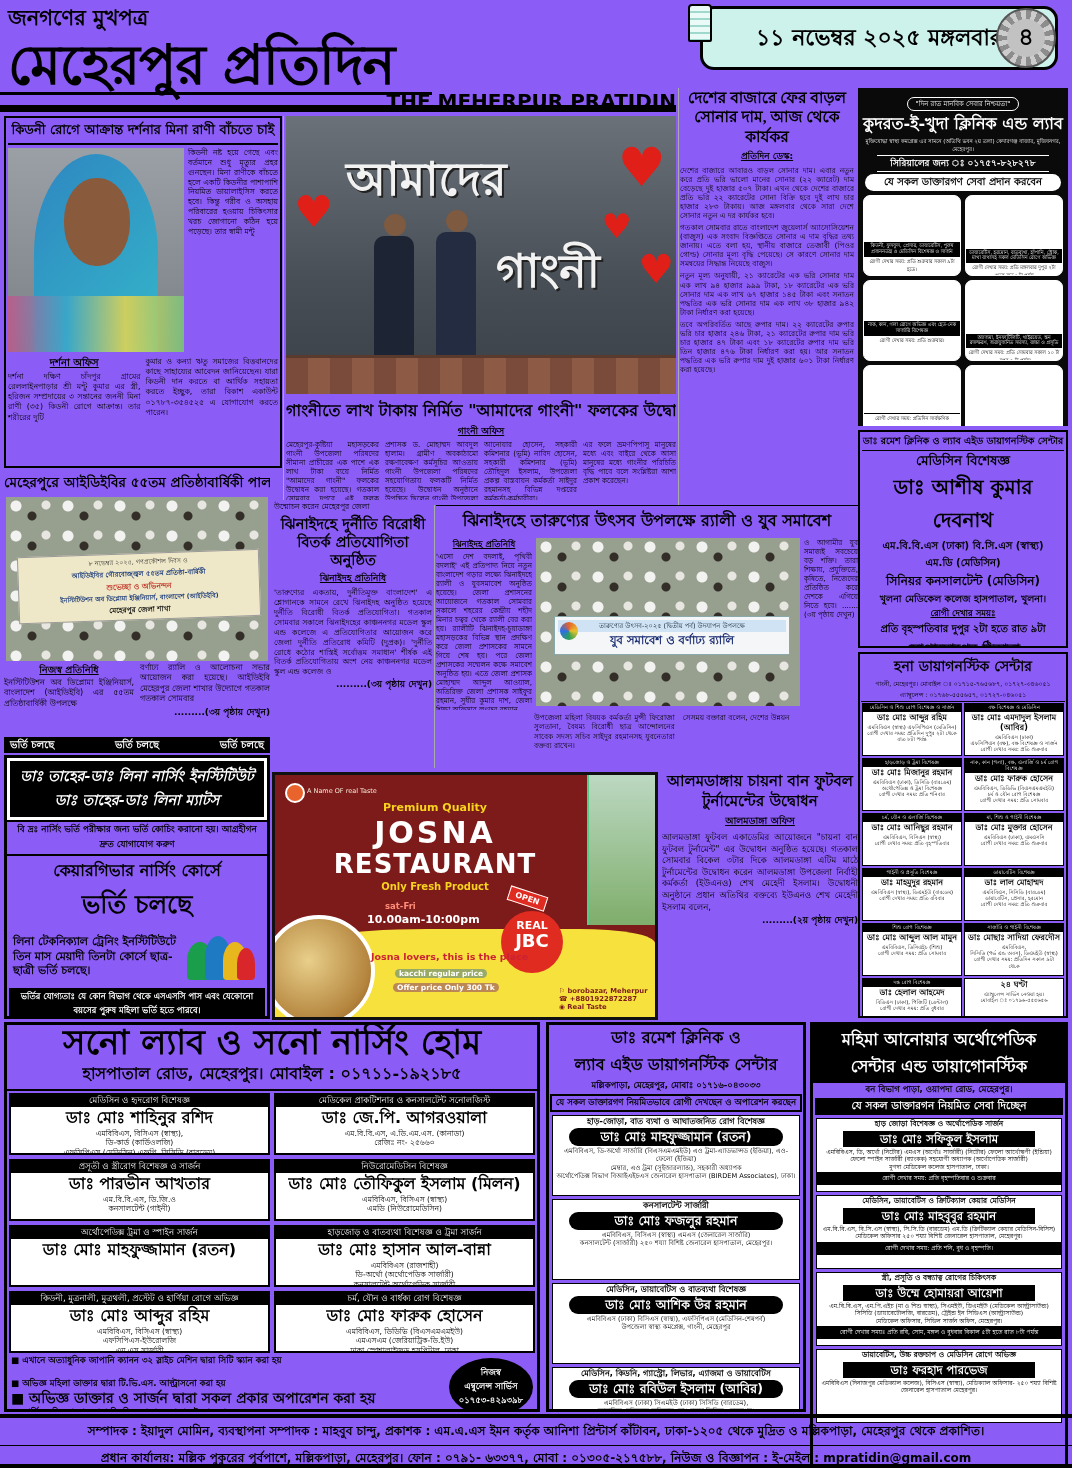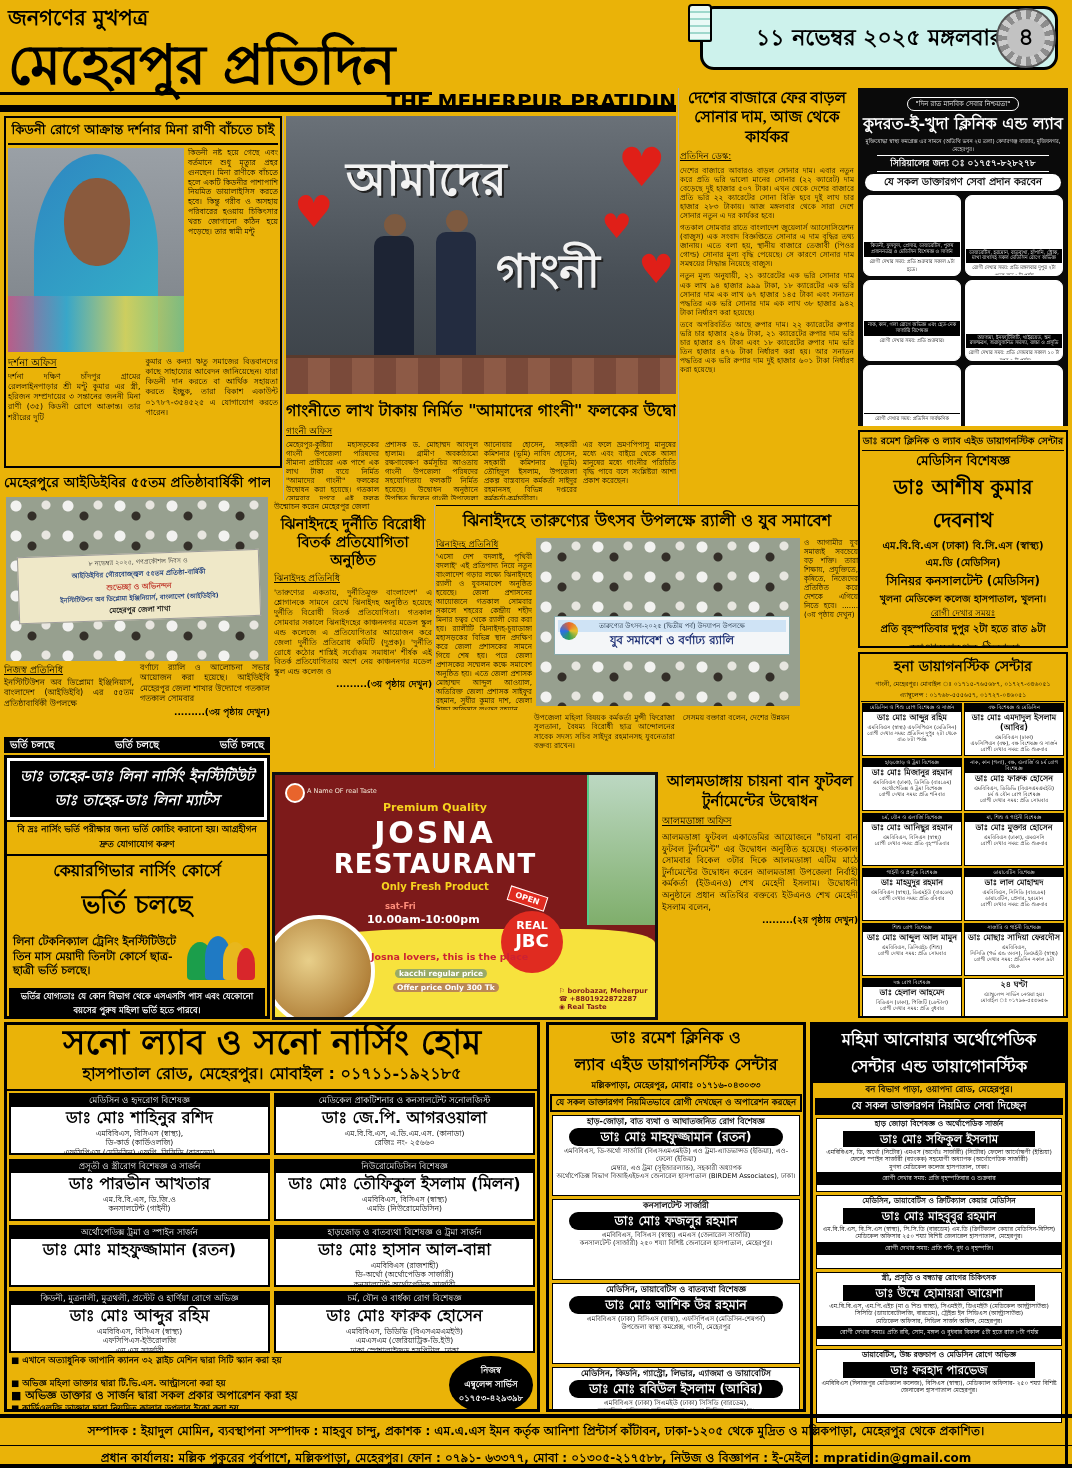--- a/index.html
+++ b/index.html
@@ -1,23 +1,23 @@
 <!DOCTYPE html>
 <html><head>
 <meta charset="utf-8">
 <style>
   html,body{margin:0;padding:0;background:#888;}
-  .page{position:relative;width:1072px;height:1468px;background:#eab308;color:#000;
+  .page{position:relative;width:1072px;height:1468px;background:#8b5cf6;color:#000;
         font-family:"DejaVu Sans","Liberation Sans",sans-serif;overflow:hidden;}
   .abs{position:absolute;}
   .nowrap{white-space:nowrap;overflow:hidden;}
   .just{text-align:justify;}
   .ctr{text-align:center;}
   .prel{white-space:pre-line;}
-  .bline{font-weight:normal;text-decoration:underline;}
+  .bline{font-weight:bold;text-decoration:underline;text-align:center;}
   .more{font-weight:bold;font-size:9px;text-align:right;}
   p{margin:0 0 4px 0;}
   
   .dcard{border:2px solid #000;margin:2px;text-align:center;background:#fff;overflow:hidden;}
   .dspec{background:#000;color:#fff;font-size:8px;line-height:1.15;padding:1px 2px;}
   .dname{font-weight:bold;font-size:13px;line-height:1.25;padding:1px 2px;}
   .dcred{font-size:7px;line-height:1.25;padding:0 3px 2px;white-space:pre-line;}
   .dtime{background:#000;color:#fff;font-size:6.5px;padding:1px 2px;}
   .dspec:empty,.dtime:empty,.dcred:empty{display:none;}
   .grid2{display:grid;grid-template-columns:1fr 1fr;}
@@ -480,21 +480,21 @@
           <div class="dcred">এমবিবিএস, ডিডিভি (বিএসএমএমইউ)
 এমএসএম (জেরিয়াট্রিক-ডি.ইউ)
 ঢাকা স্পেশালাইজড হসপিটাল, ঢাকা</div>
         </div>
       </div>
     <div style="display:flex;align-items:center;padding:0 4px;">
       <div style="flex:1;">
 
       <div style="font-size:8.6px;font-weight:bold;line-height:1.3;">■ <span>এখানে অত্যাধুনিক জাপানি ক্যানন ৩২ স্লাইচ মেশিন দ্বারা সিটি স্ক্যান করা হয়</span></div>
           <div style="font-size:8.6px;font-weight:bold;line-height:1.3;margin-top:12px;">■ <span>অভিজ্ঞ মহিলা ডাক্তার দ্বারা টি.ভি.এস. আল্ট্রাসনো করা হয়</span></div>
-          <div style="font-size:11px;font-weight:bold;line-height:1.3;">■ <span>অভিজ্ঞ ডাক্তার ও সার্জন দ্বারা সকল প্রকার অপারেশন করা হয়</span></div>
+          <div style="font-size:14px;font-weight:bold;line-height:1.3;">■ <span>অভিজ্ঞ ডাক্তার ও সার্জন দ্বারা সকল প্রকার অপারেশন করা হয়</span></div>
           <div style="font-size:8.6px;font-weight:bold;line-height:1.3;">■ <span>কার্ডিওলজি ডাক্তার দ্বারা নিয়মিত কালার ডপলার ইকো করা হয়</span></div>
         </div>
       <div class="ctr prel" style="background:#000;color:#fff;border-radius:50%;font-size:8.5px;font-weight:bold;padding:8px 10px;flex:none;">নিজস্ব
 এম্বুলেন্স সার্ভিস
 ০১৭৫৩-৪২৯৩৯৮</div>
     </div>
 
   </div>
 
   <div class="abs rml" style="left:546px;top:1022px;width:260px;height:390px;border:3px solid #000;box-sizing:border-box;overflow:hidden;">

